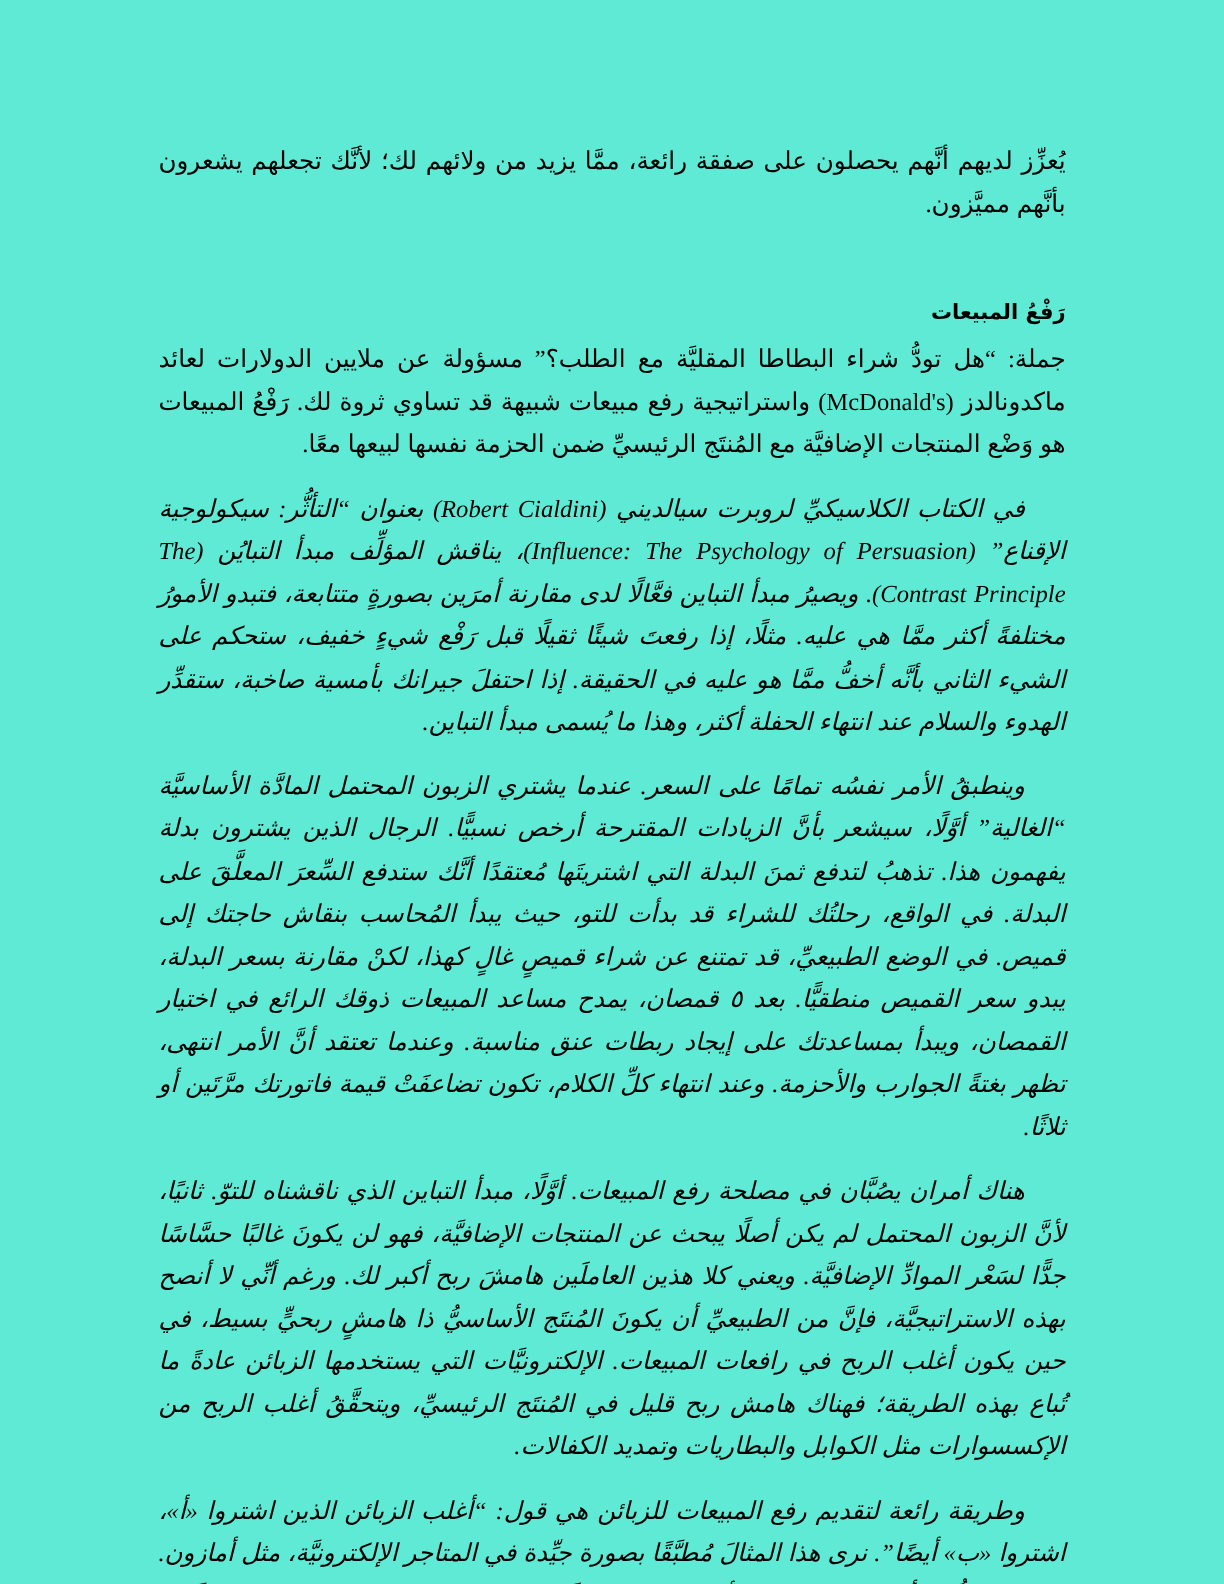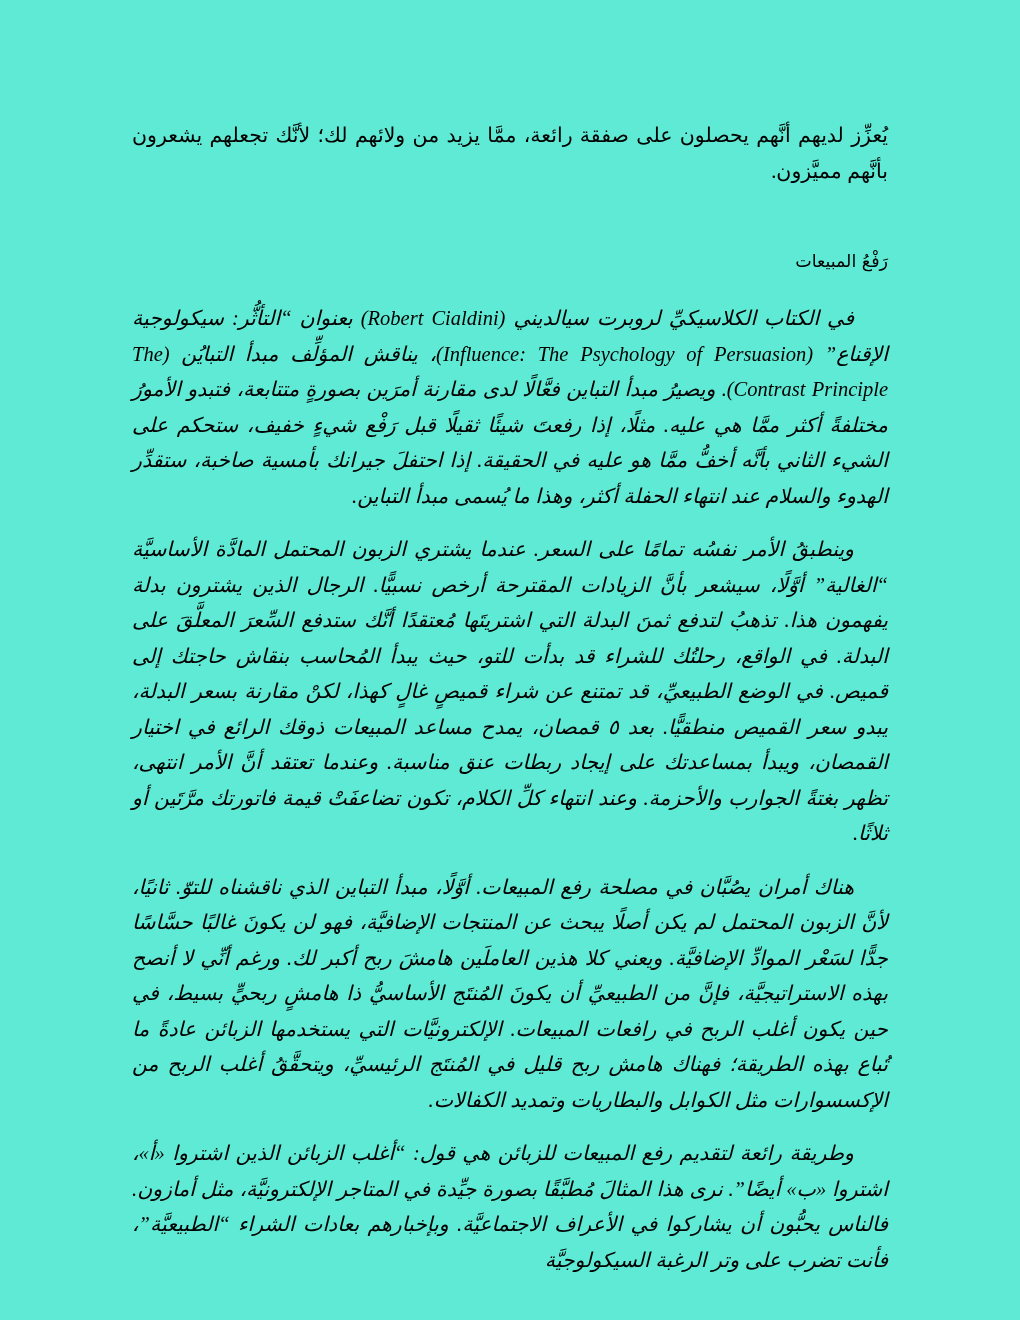--- a/index.html
+++ b/index.html
@@ -48,41 +48,42 @@
   .gap-para {
     height: 18px;
   }
   .gap-after-heading {
     height: 10px;
   }
   .heading {
     direction: rtl;
     text-align: right;
     font-family: "DejaVu Sans", "Liberation Sans", sans-serif;
-    font-weight: normal;
+    font-weight: bold;
     font-size: 17.5px;
     line-height: 24px;
     margin: 0;
     letter-spacing: 0;
   }
 </style>
 </head>
 <body>
 
 <div class="page">
   <div class="content">
 
     <p class="para">يُعزِّز لديهم أنَّهم يحصلون على صفقة رائعة، ممَّا يزيد من ولائهم لك؛ لأنَّك تجعلهم يشعرون بأنَّهم مميَّزون.</p>
 
     <div class="gap-lead"></div>
 
     <h2 class="heading">رَفْعُ المبيعات</h2>
 
     <div class="gap-after-heading"></div>
 
+    <p class="para">جملة: “هل تودُّ شراء البطاطا المقليَّة مع الطلب؟” مسؤولة عن ملايين الدولارات لعائد ماكدونالدز (McDonald's) واستراتيجية رفع مبيعات شبيهة قد تساوي ثروة لك. رَفْعُ المبيعات هو وَضْع المنتجات الإضافيَّة مع المُنتَج الرئيسيِّ ضمن الحزمة نفسها لبيعها معًا.</p>
 
     <div class="gap-para"></div>
 
     <p class="para indent">في الكتاب الكلاسيكيِّ لروبرت سيالديني (Robert Cialdini) بعنوان “التأثُّر: سيكولوجية الإقناع” (Influence: The Psychology of Persuasion)، يناقش المؤلِّف مبدأ التبايُن (The Contrast Principle). ويصيرُ مبدأ التباين فعَّالًا لدى مقارنة أمرَين بصورةٍ متتابعة، فتبدو الأمورُ مختلفةً أكثر ممَّا هي عليه. مثلًا، إذا رفعتَ شيئًا ثقيلًا قبل رَفْع شيءٍ خفيف، ستحكم على الشيء الثاني بأنَّه أخفُّ ممَّا هو عليه في الحقيقة. إذا احتفلَ جيرانك بأمسية صاخبة، ستقدِّر الهدوء والسلام عند انتهاء الحفلة أكثر، وهذا ما يُسمى مبدأ التباين.</p>
 
     <div class="gap-para"></div>
 
     <p class="para indent">وينطبقُ الأمر نفسُه تمامًا على السعر. عندما يشتري الزبون المحتمل المادَّة الأساسيَّة “الغالية” أوَّلًا، سيشعر بأنَّ الزيادات المقترحة أرخص نسبيًّا. الرجال الذين يشترون بدلة يفهمون هذا. تذهبُ لتدفع ثمنَ البدلة التي اشتريتَها مُعتقدًا أنَّك ستدفع السِّعرَ المعلَّقَ على البدلة. في الواقع، رحلتُك للشراء قد بدأت للتو، حيث يبدأ المُحاسب بنقاش حاجتك إلى قميص. في الوضع الطبيعيِّ، قد تمتنع عن شراء قميصٍ غالٍ كهذا، لكنْ مقارنة بسعر البدلة، يبدو سعر القميص منطقيًّا. بعد ٥ قمصان، يمدح مساعد المبيعات ذوقك الرائع في اختيار القمصان، ويبدأ بمساعدتك على إيجاد ربطات عنق مناسبة. وعندما تعتقد أنَّ الأمر انتهى، تظهر بغتةً الجوارب والأحزمة. وعند انتهاء كلِّ الكلام، تكون تضاعفَتْ قيمة فاتورتك مرَّتَين أو ثلاثًا.</p>
 
     <div class="gap-para"></div>

